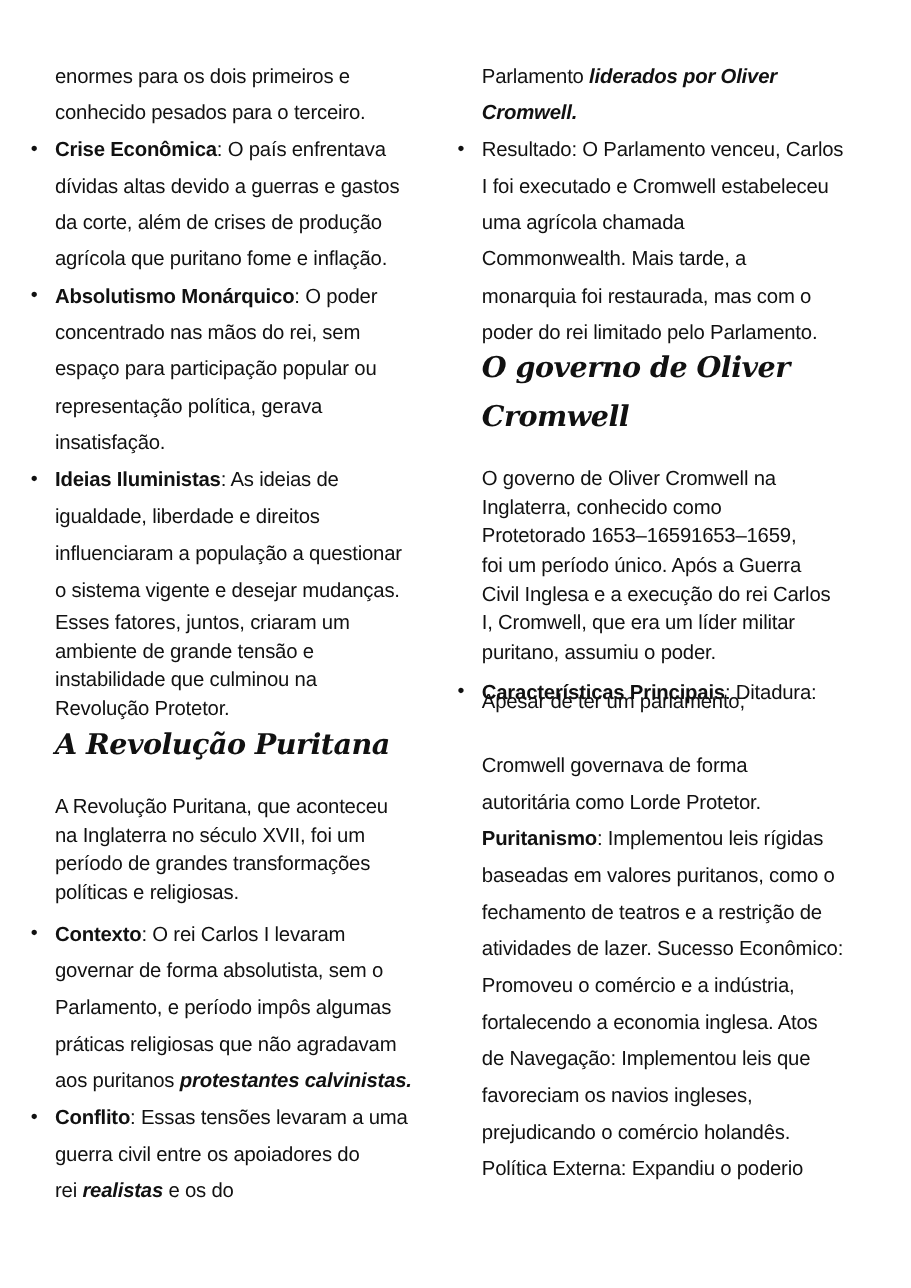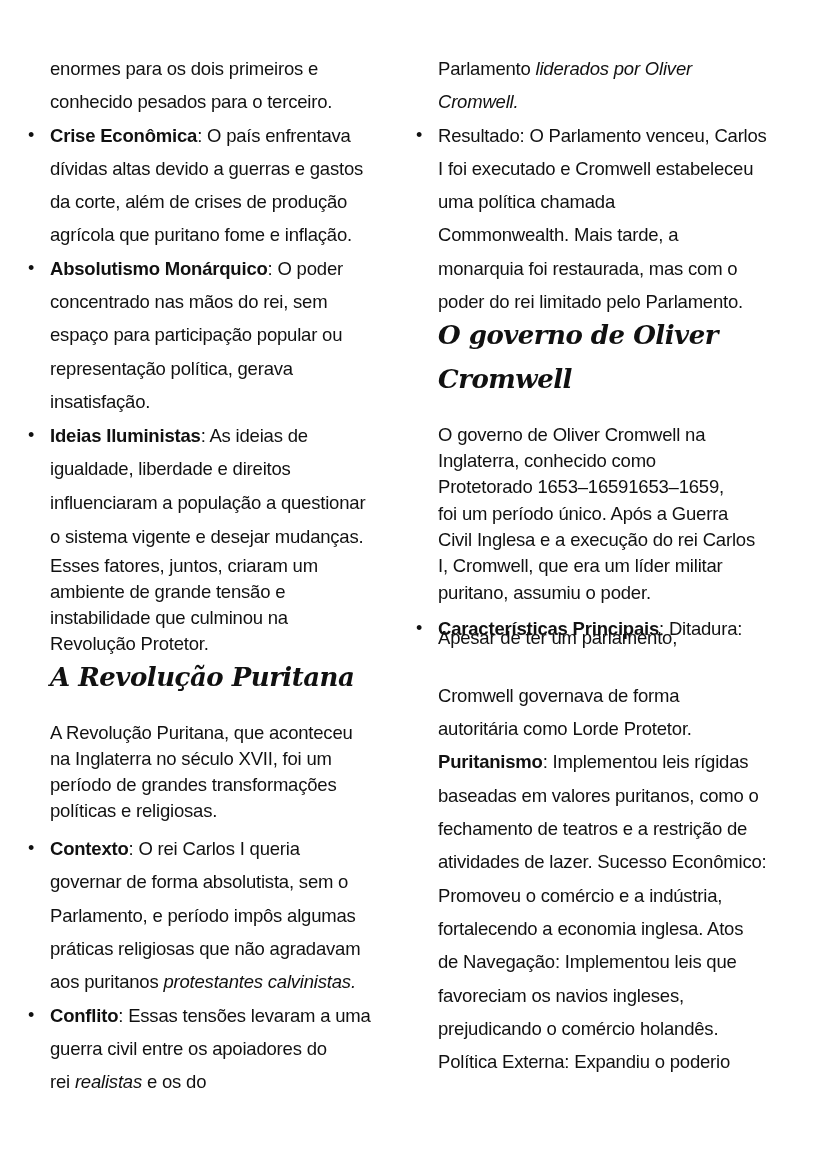--- a/index.html
+++ b/index.html
@@ -4,21 +4,21 @@
 <style>
   html, body { margin: 0; padding: 0; background: #ffffff; }
   body { width: 828px; height: 1171px; position: relative; overflow: hidden;
          font-family: "Liberation Sans", sans-serif; color: #111111; }
   .col { position: absolute; top: 54px; width: 360px; }
   .col-left { left: 50px; }
   .col-right { left: 438px; width: 350px; }
   .line { position: absolute; left: 0; white-space: nowrap; font-size: 18.5px; letter-spacing: -0.2px; }
   .bullet { position: absolute; left: -22px; font-size: 18px; }
   .b { font-weight: bold; }
-  .i { font-style: italic; }
+  .i { font-style: italic; font-weight: bold; }
   .heading { position: absolute; left: 0; white-space: nowrap;
              font-family: "DejaVu Serif", serif; font-style: italic; font-weight: bold;
              font-size: 26px; letter-spacing: -0.5px; }
 </style>
 </head>
 <body>
 
 <div class="col col-left">
   <div class="line" style="top:4px">enormes para os dois primeiros e</div>
   <div class="line" style="top:37px">conhecido pesados para o terceiro.</div>
@@ -51,21 +51,21 @@
   <div class="line" style="top:579px">Revolução Protetor.</div>
 
   <div class="heading" style="top:608px">A Revolução Puritana</div>
 
   <div class="line" style="top:668px">A Revolução Puritana, que aconteceu</div>
   <div class="line" style="top:694px">na Inglaterra no século XVII, foi um</div>
   <div class="line" style="top:720px">período de grandes transformações</div>
   <div class="line" style="top:746px">políticas e religiosas.</div>
 
   <div class="line" style="top:784px">
-    <span class="bullet">•</span><span class="b">Contexto</span><span>: O rei Carlos I queria</span>
+    <span class="bullet">•</span><span class="b">Contexto</span><span>: O rei Carlos I levaram</span>
   </div>
   <div class="line" style="top:817px">governar de forma absolutista, sem o</div>
   <div class="line" style="top:851px">Parlamento, e período impôs algumas</div>
   <div class="line" style="top:884px">práticas religiosas que não agradavam</div>
   <div class="line" style="top:917px">
     <span>aos puritanos  </span><span class="i">protestantes calvinistas.</span>
   </div>
 
   <div class="line" style="top:951px">
     <span class="bullet">•</span><span class="b">Conflito</span><span>: Essas tensões levaram a uma</span>
@@ -79,21 +79,21 @@
 <div class="col col-right">
   <div class="line" style="top:4px">
     <span>Parlamento </span><span class="i">liderados por Oliver</span>
   </div>
   <div class="line i" style="top:37px">Cromwell.</div>
 
   <div class="line" style="top:71px">
     <span class="bullet">•</span><span>Resultado: O Parlamento venceu, Carlos</span>
   </div>
   <div class="line" style="top:104px">I foi executado e Cromwell estabeleceu</div>
-  <div class="line" style="top:137px">uma política chamada</div>
+  <div class="line" style="top:137px">uma agrícola chamada</div>
   <div class="line" style="top:170px">Commonwealth. Mais tarde, a</div>
   <div class="line" style="top:204px">monarquia foi restaurada, mas com o</div>
   <div class="line" style="top:237px">poder do rei limitado pelo Parlamento.</div>
 
   <div class="heading" style="top:266px">O governo de Oliver</div>
   <div class="heading" style="top:310px">Cromwell</div>
 
   <div class="line" style="top:370px">O governo de Oliver Cromwell na</div>
   <div class="line" style="top:396px">Inglaterra, conhecido como</div>
   <div class="line" style="top:422px">Protetorado 1653–16591653–1659,</div>

